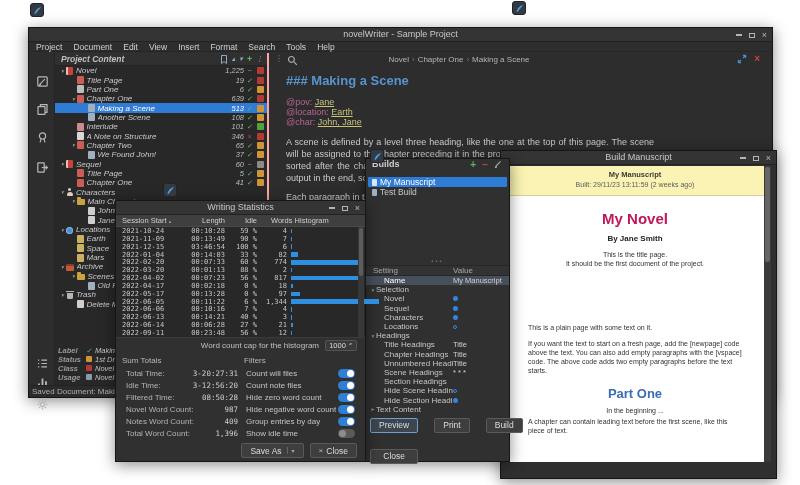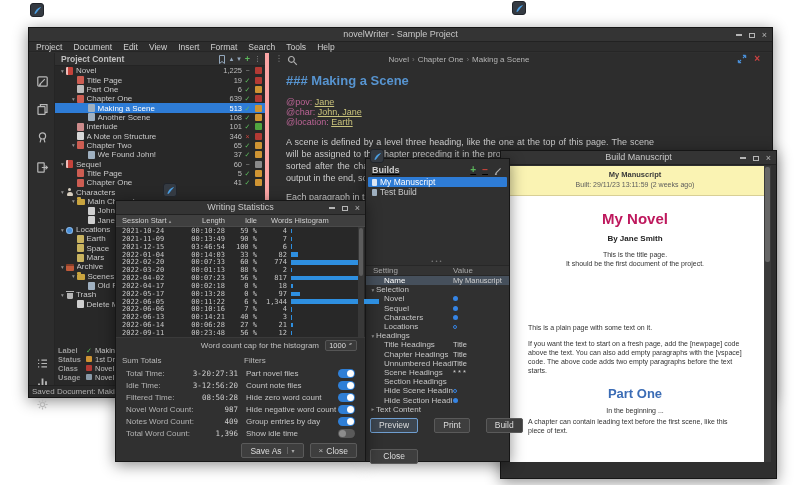--- a/index.html
+++ b/index.html
@@ -13,21 +13,21 @@
   .g-max{width:6px;height:5px;border:1px solid #b5b5b5;display:inline-block;}
   .g-close{color:#b5b5b5;font-size:9px;line-height:9px;}
   
   .appicon{position:absolute;width:14px;height:14px;background:#343a42;border-radius:3px;border:1px solid #20242a;z-index:9;display:flex;align-items:center;justify-content:center;}
   
   .menubar{height:10px;background:#2d2d2d;display:flex;align-items:flex-start;gap:11px;padding-left:7px;border-bottom:1px solid #262626;}
   .menubar span{font-size:8.5px;color:#d0d0d0;line-height:10px;}
   .mbody{position:absolute;top:25px;bottom:12px;left:0;right:0;display:flex;}
   .lstrip{width:26px;background:#2d2d2d;border-right:1px solid #252525;position:relative;flex:none;}
   .lstrip svg{position:absolute;left:7px;}
-  .treepanel{width:214px;background:#282828;border-right:4px solid #fca5a5;flex:none;position:relative;}
+  .treepanel{width:214px;background:#282828;border-right:2px solid #fca5a5;flex:none;position:relative;font-style:italic;}
   .treehead{height:13px;display:flex;align-items:center;padding:0 4px 0 6px;background:#303030;border-bottom:1px solid #242424;}
   .treehead .hl{font-size:8.5px;font-weight:bold;color:#c0c0c0;flex:1;}
   .treehead .hi{font-size:7px;color:#93a7bb;margin-left:4px;}
   .treehead .hplus{color:#5cb85c;font-weight:bold;font-size:9px;margin-left:4px;}
   .treehead .hdots{color:#a8a8a8;font-size:7px;margin-left:4px;}
   .trow{display:flex;align-items:center;height:9.35px;font-size:8px;color:#c9c9c9;padding-right:3px;white-space:nowrap;}
   .trow.sel{background:#2e7cd6;color:#fff;}
   .trow .arr{width:7px;flex:none;color:#8f8f8f;font-size:5.5px;text-align:center;}
   .trow .lbl{flex:1;overflow:hidden;}
   .trow .cnt{width:33px;text-align:right;font-size:7.5px;color:#bdbdbd;flex:none;}
@@ -95,21 +95,21 @@
   .tog{width:17px;height:9px;border-radius:5px;background:#5a5a5a;position:relative;flex:none;margin-right:4px;}
   .tog::after{content:"";position:absolute;left:1px;top:1px;width:7px;height:7px;border-radius:50%;background:#8d8d8d;}
   .tog.on{background:#2f7fd6;}
   .tog.on::after{left:auto;right:1px;background:#fff;}
   .sbtns{display:flex;justify-content:flex-end;gap:6px;padding:4px 8px 0 0;}
   .btn{background:#3e3e3e;border:1px solid #5a5a5a;border-radius:2px;color:#ddd;font-size:8.5px;height:15px;display:flex;align-items:center;justify-content:center;padding:0 8px;white-space:nowrap;}
   .btn .caret{font-size:6px;color:#aaa;margin-left:5px;border-left:1px solid #666;padding-left:4px;}
   .btn .xm{color:#bbb;margin-right:3px;font-size:8px;}
   .btn.focus{border-color:#6f9ed0;background:#3d4650;}
   
-  .bhead{height:16px;display:flex;align-items:flex-end;padding:0 6px;text-decoration:underline;}
+  .bhead{height:16px;display:flex;align-items:flex-start;padding:0 6px;}
   .bhead .bt{font-size:9px;font-weight:bold;color:#cccccc;flex:1;}
   .bhead .bplus{color:#5cb85c;font-weight:bold;font-size:10px;margin-left:6px;}
   .bhead .bminus{color:#c5443b;font-weight:bold;font-size:10px;margin-left:6px;}
   .blist{padding:2px 2px;}
   .brow{display:flex;align-items:center;height:10px;font-size:8.5px;color:#c9c9c9;padding-left:4px;border-radius:1px;white-space:nowrap;}
   .brow.sel{background:#2e7cd6;color:#fff;}
   .bspacer{height:66px;position:relative;}
   .bspacer .dots{position:absolute;bottom:1px;left:0;right:0;text-align:center;color:#777;font-size:6px;letter-spacing:2px;}
   .sethead{display:flex;height:11px;align-items:center;font-size:8px;color:#a8a8a8;background:#333;border-top:1px solid #272727;border-bottom:1px solid #272727;padding-left:7px;}
   .sethead .sv{margin-left:auto;width:56px;}
@@ -467,22 +467,22 @@
                   <path d="M1.5 9.5 L4.4 6.6 M1.5 9.5 v-3 M1.5 9.5 h3 M9.5 1.5 L6.6 4.4 M9.5 1.5 v3 M9.5 1.5 h-3"></path>
                 </g>
               </svg>
             <span style="color:#cd4242;font-size:10px;font-weight:bold;line-height:10px;">×</span>
           </span>
         </div>
         <div class="etext">
           <div class="eh3">### Making a Scene</div>
           <div id="metalines">
               <div class="meta"><span class="mk">@pov: </span><span class="mv">Jane</span></div>
+              <div class="meta"><span class="mk">@location: </span><span class="mv">Earth</span></div>
               <div class="meta"><span class="mk">@char: </span><span class="mv">John, Jane</span></div>
-              <div class="meta"><span class="mk">@location: </span><span class="mv">Earth</span></div>
             </div>
           <div class="ep1">A scene is defined by a level three heading, like the one at the top of this page. The scene will be assigned to the chapter preceding it in the project tree. The scene document can be sorted after the chapter document, or as a child of the chapter. Both result in the same output in the end, so it is a matter of preference.</div>
           <div class="ep2" id="para2">
               <div><span>Each paragraph in the scene i</span></div>
               <div><span>like **</span><span class="ob">bold</span><span>**, </span><span class="it">_italic_</span><span> and **_</span></div>
               <div><span class="ob">support for _nested_ empha</span></div>
             </div>
         </div>
       </div>
     </div>
@@ -837,21 +837,21 @@
             <div class="totrow">
               <span>Total Word Count:</span>
               <span class="tv">1,396</span>
             </div>
           </div>
       </div>
       <div class="filcol">
         <div class="secttitle">Filters</div>
         <div id="filters">
             <div class="filrow">
-              <span class="fl">Part novel files</span>
+              <span class="fl">Count will files</span>
               <span class="tog on"></span>
             </div>
             <div class="filrow">
               <span class="fl">Count note files</span>
               <span class="tog on"></span>
             </div>
             <div class="filrow">
               <span class="fl">Hide zero word count</span>
               <span class="tog on"></span>
             </div>

